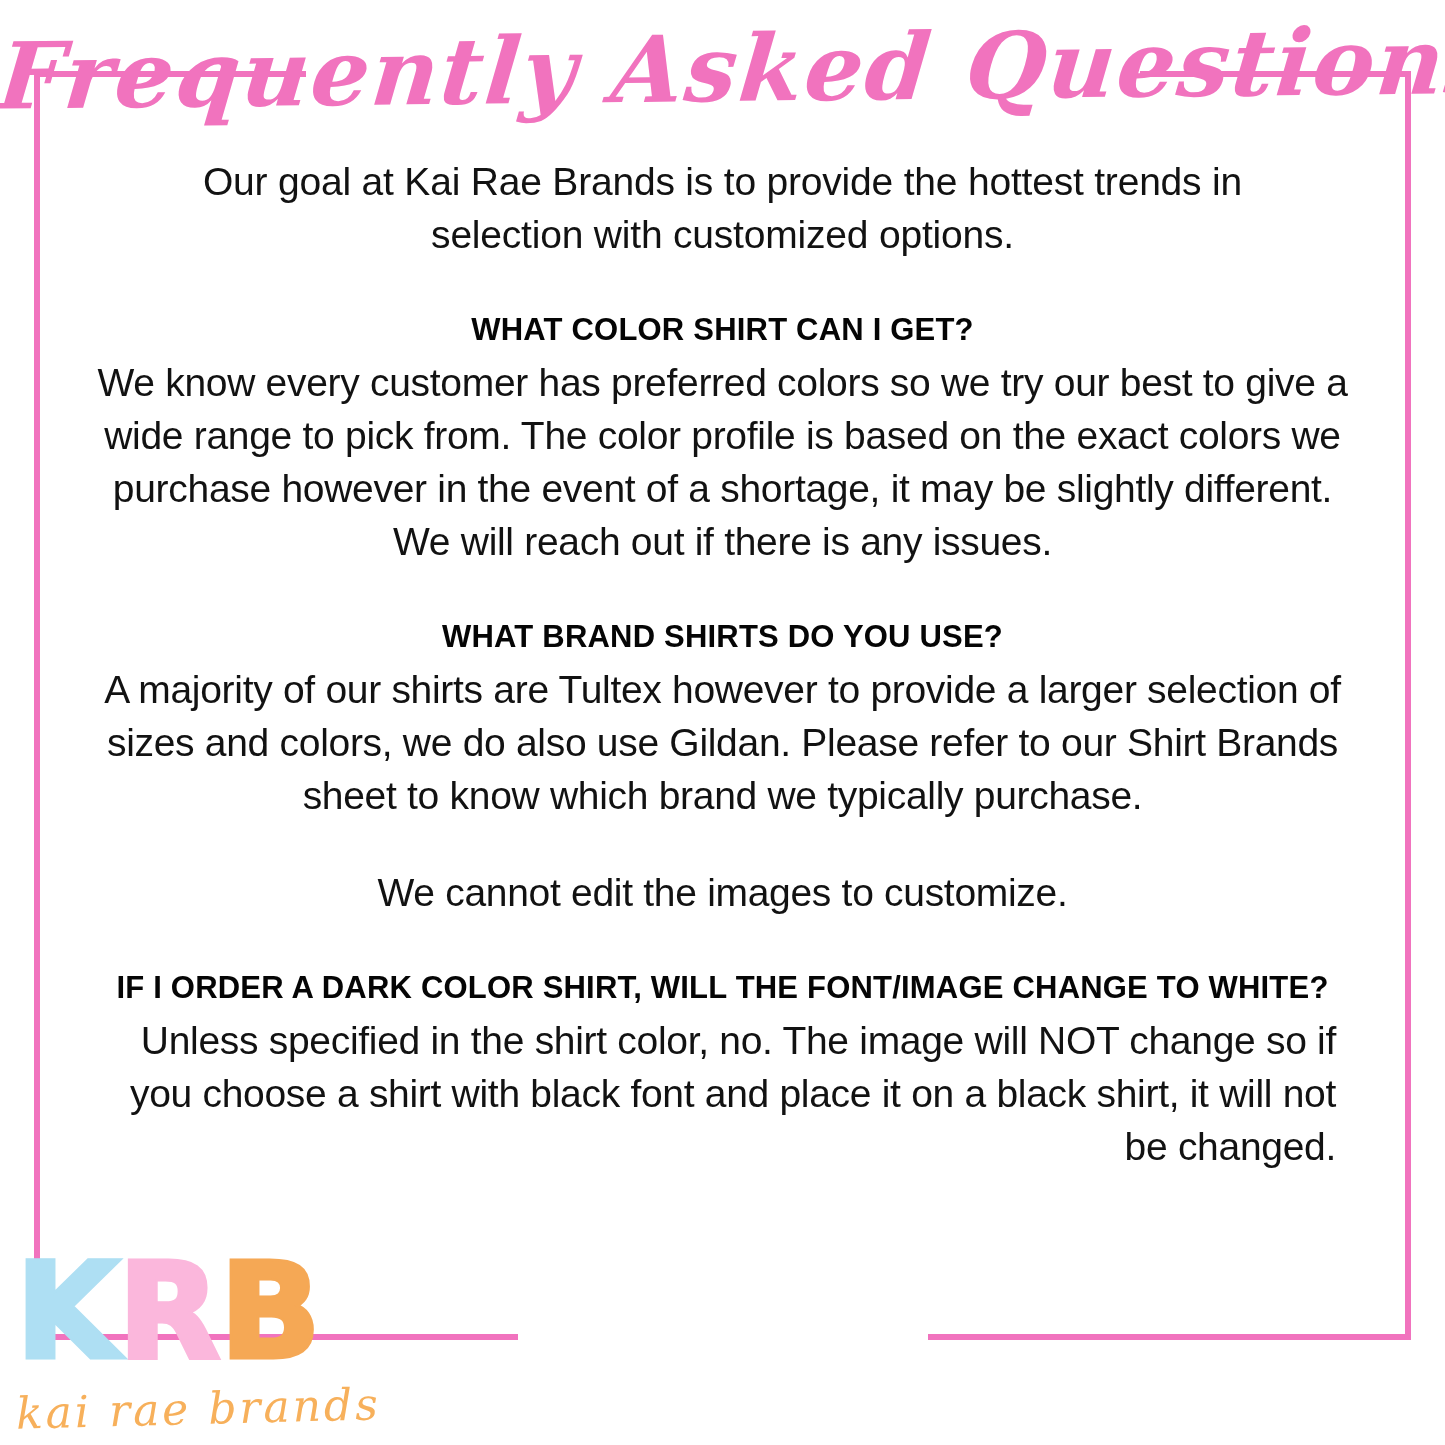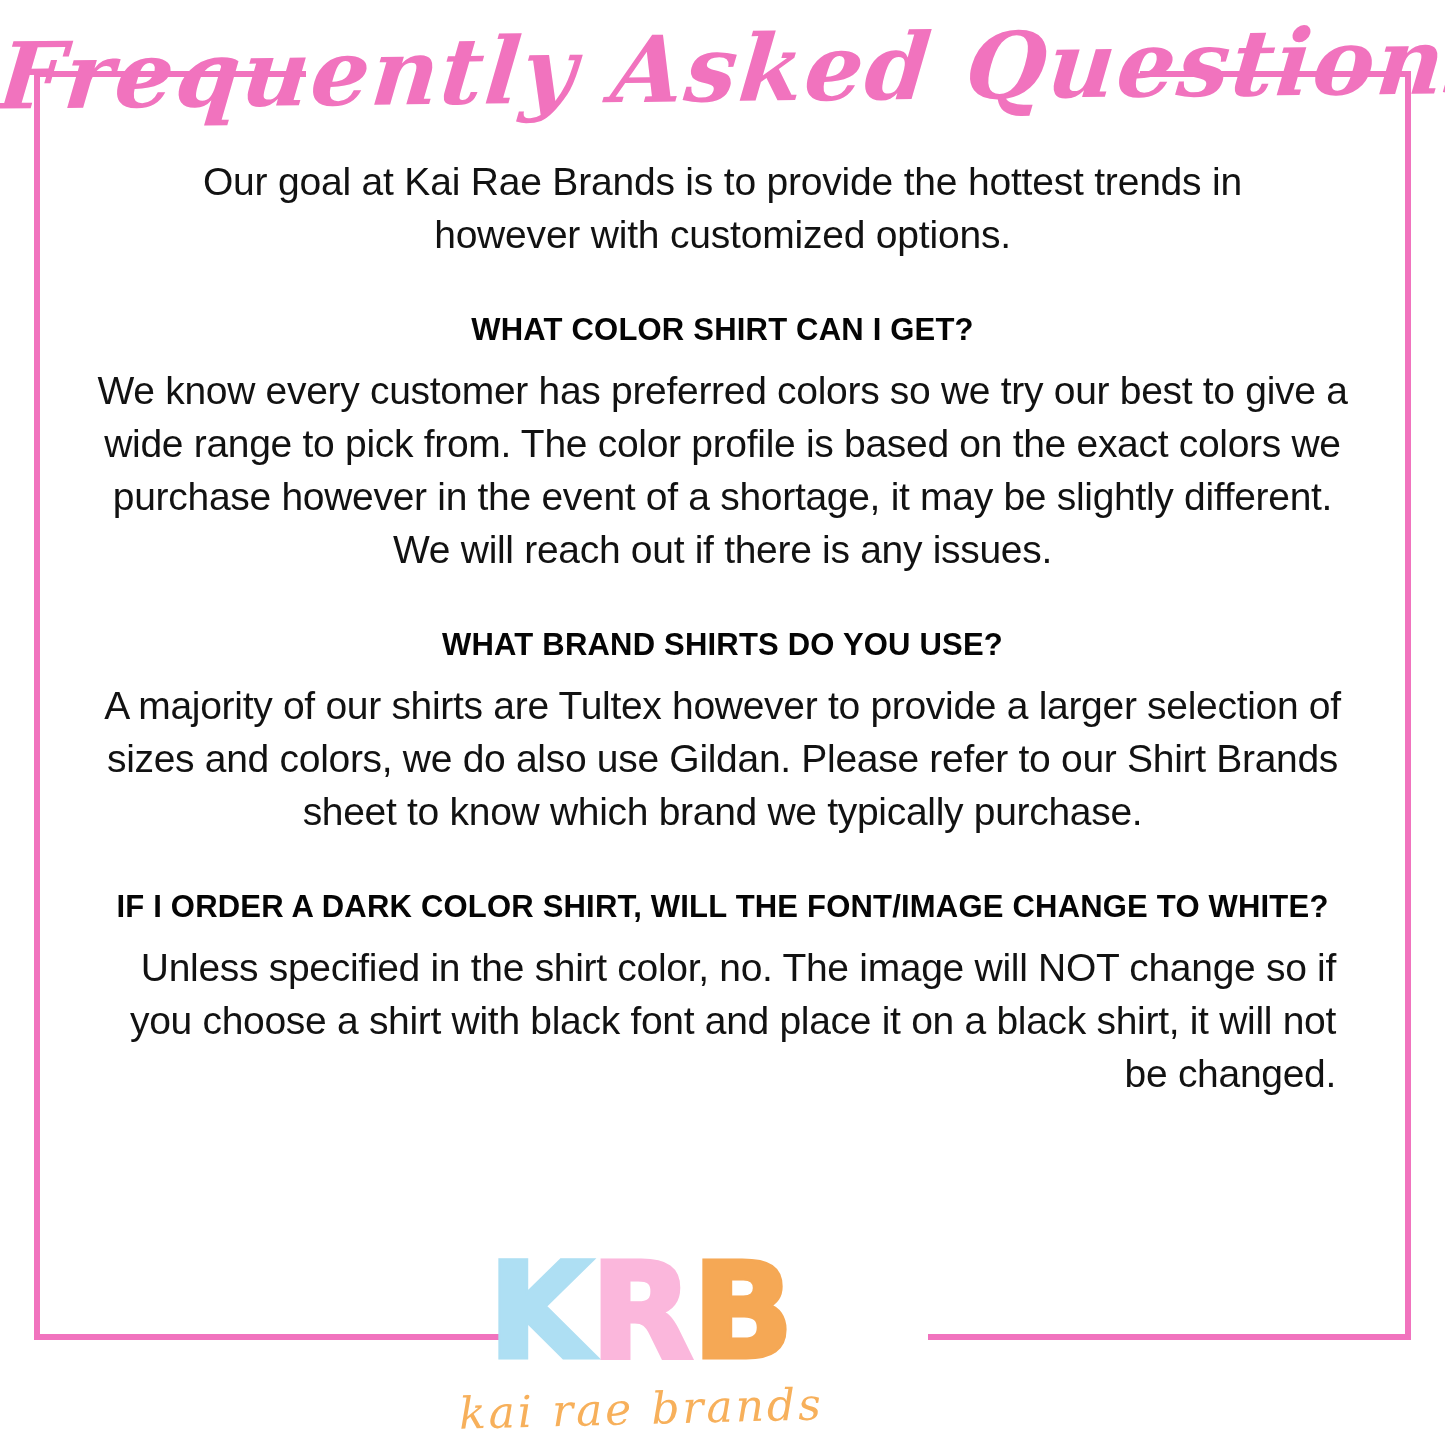--- a/index.html
+++ b/index.html
@@ -81,32 +81,31 @@
     padding: 0 10px;
   }
 
   .a {
     font-family: "Liberation Sans", sans-serif;
     font-weight: 300;
     font-size: 39px;
     line-height: 53px;
     letter-spacing: -0.3px;
     color: #121212;
-    margin-top: 9px;
+    margin-top: 1px;
   }
 
   .qa-block.wide .a { padding: 0 14px; text-align: right; }
 
   
   .logo {
     position: absolute;
-    left: 0;
+    left: 16px;
     top: 1243px;
     width: 1282px;
-    text-align: center;
   }
   .logo-letters {
     display: inline-block;
     font-family: "DejaVu Sans", sans-serif;
     font-weight: 700;
     font-size: 128px;
     line-height: 132px;
     letter-spacing: -2px;
     white-space: nowrap;
   }
@@ -160,33 +159,34 @@
   <div class="frame-seg frame-top-right"></div>
   <div class="frame-seg frame-left"></div>
   <div class="frame-seg frame-right"></div>
   <div class="frame-seg frame-bot-left"></div>
   <div class="frame-seg frame-bot-right"></div>
 
   <div class="title">Frequently Asked Questions</div>
 
   <div class="content">
 
-    <div class="intro">Our goal at Kai Rae Brands is to provide the hottest trends in however with customized options.</div>
+    <div class="intro">Our goal at Kai Rae Brands is to provide the hottest trends in selection with customized options.</div>
 
     <div class="qa-block">
       <div class="q">WHAT COLOR SHIRT CAN I GET?</div>
       <div class="a">We know every customer has preferred colors so we try our best to give a wide range to pick from. The color profile is based on the exact colors we purchase however in the event of a shortage, it may be slightly different. We will reach out if there is any issues.</div>
     </div>
 
     <div class="qa-block">
       <div class="q">WHAT BRAND SHIRTS DO YOU USE?</div>
       <div class="a">A majority of our shirts are Tultex however to provide a larger selection of sizes and colors, we do also use Gildan. Please refer to our Shirt Brands sheet to know which brand we typically purchase.</div>
     </div>
 
     <div class="qa-block">
+      <div class="a">We cannot edit the images to customize.</div>
     </div>
 
     <div class="qa-block wide">
       <div class="q">IF I ORDER A DARK COLOR SHIRT, WILL THE FONT/IMAGE CHANGE TO WHITE?</div>
       <div class="a">Unless specified in the shirt color, no. The image will NOT change so if you choose a shirt with black font and place it on a black shirt, it will not be changed.</div>
     </div>
 
   </div>
 
   <div class="logo">

